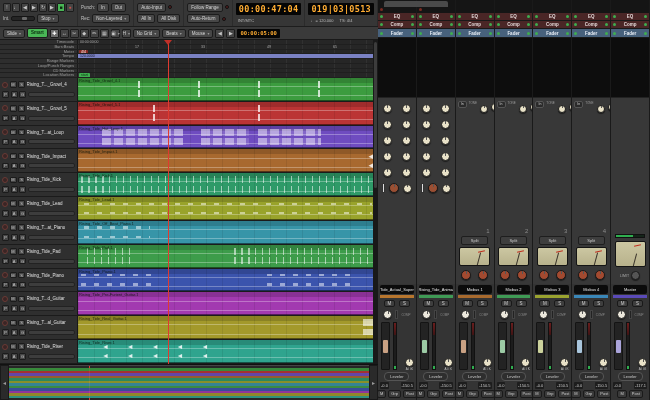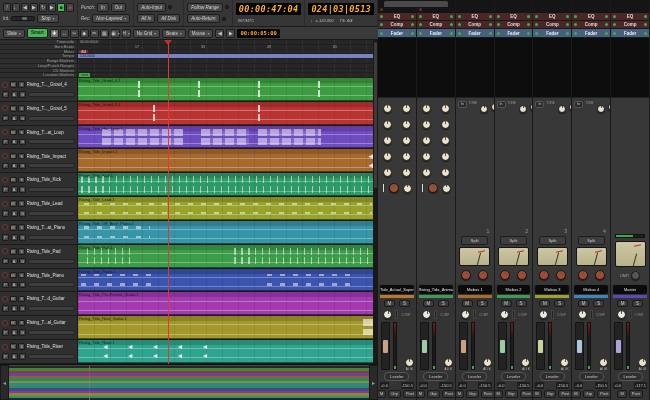--- a/index.html
+++ b/index.html
@@ -2,21 +2,21 @@
 <html><head>
 <meta charset="utf-8">
 <style>
   html,body{margin:0;padding:0;background:#000;}
   *{box-sizing:border-box;}
   #app{width:650px;height:400px;display:flex;background:#111;overflow:hidden;
        font-family:"Liberation Sans","DejaVu Sans",sans-serif;-webkit-font-smoothing:antialiased;}
   
   #editor{width:378px;flex:none;display:flex;flex-direction:column;position:relative;background:#2c2c2c;}
   .toprow{height:27px;background:#363636;border-bottom:1px solid #1d1d1d;display:flex;align-items:stretch;}
-  .tcol{display:flex;flex-direction:column;justify-content:space-evenly;padding:0 3px;border-right:1px solid #2b2b2b;font-style:italic;}
+  .tcol{display:flex;flex-direction:column;justify-content:space-evenly;padding:0 3px;border-right:1px solid #2b2b2b;}
   .hr{display:flex;align-items:center;gap:2px;}
   .lbl{font-size:4.5px;color:#c4c4c4;white-space:nowrap;}
   .btn{font-size:4.5px;color:#d6d6d6;background:#474747;border:1px solid #1c1c1c;border-radius:2px;
        padding:0 3px;line-height:7px;white-space:nowrap;}
   .tbtns{display:flex;gap:1px;}
   .tbtn{width:8px;height:9px;background:#454545;border:1px solid #1c1c1c;border-radius:1px;color:#c8c8c8;
         font-size:5px;display:flex;align-items:center;justify-content:center;flex:none;}
   .tbtn.on-green{background:#49b556;color:#0b2d10;}
   .tbtn.rec{color:#c05048;}
   .led{width:4px;height:4px;border-radius:50%;background:#531d1d;border:1px solid #111;flex:none;}
@@ -205,21 +205,21 @@
           <div class="led"></div>
         </div>
       </div>
       <div class="tcol">
         <div class="clock">00:00:47:04</div>
         <div class="clocksub">
             <span>INT/MTC</span>
           </div>
       </div>
       <div class="tcol">
-        <div class="clock">024|03|0513</div>
+        <div class="clock">019|03|0513</div>
         <div class="clocksub">
           <span>♩ = 120.000</span>
           <span>TS: 4/4</span>
         </div>
       </div>
       <div class="tcol indcol">
           <div class="indi">Solo</div>
           <div class="indi">Audition</div>
           <div class="indi">Feedback</div>
         </div>

